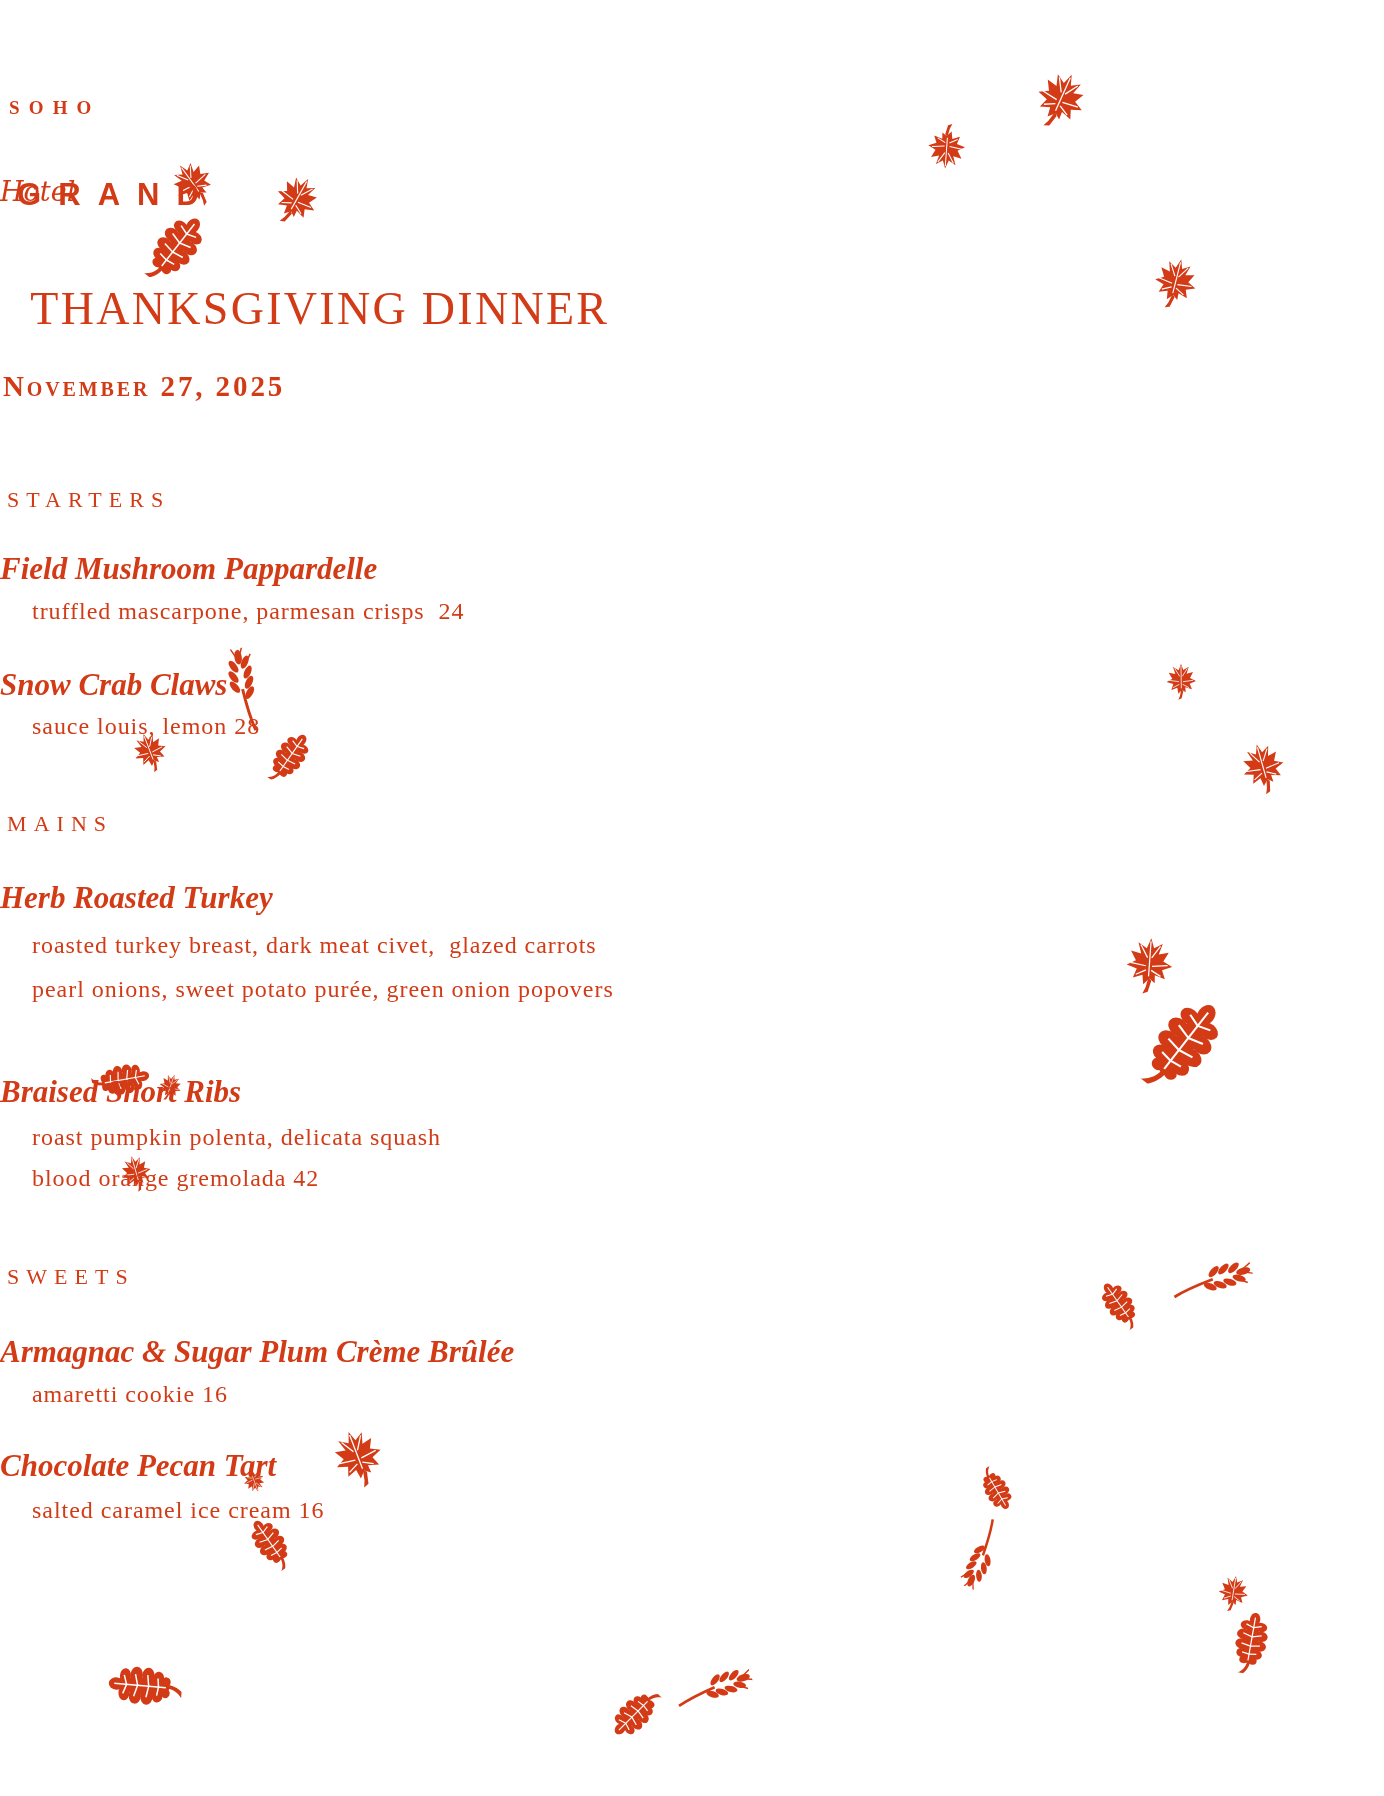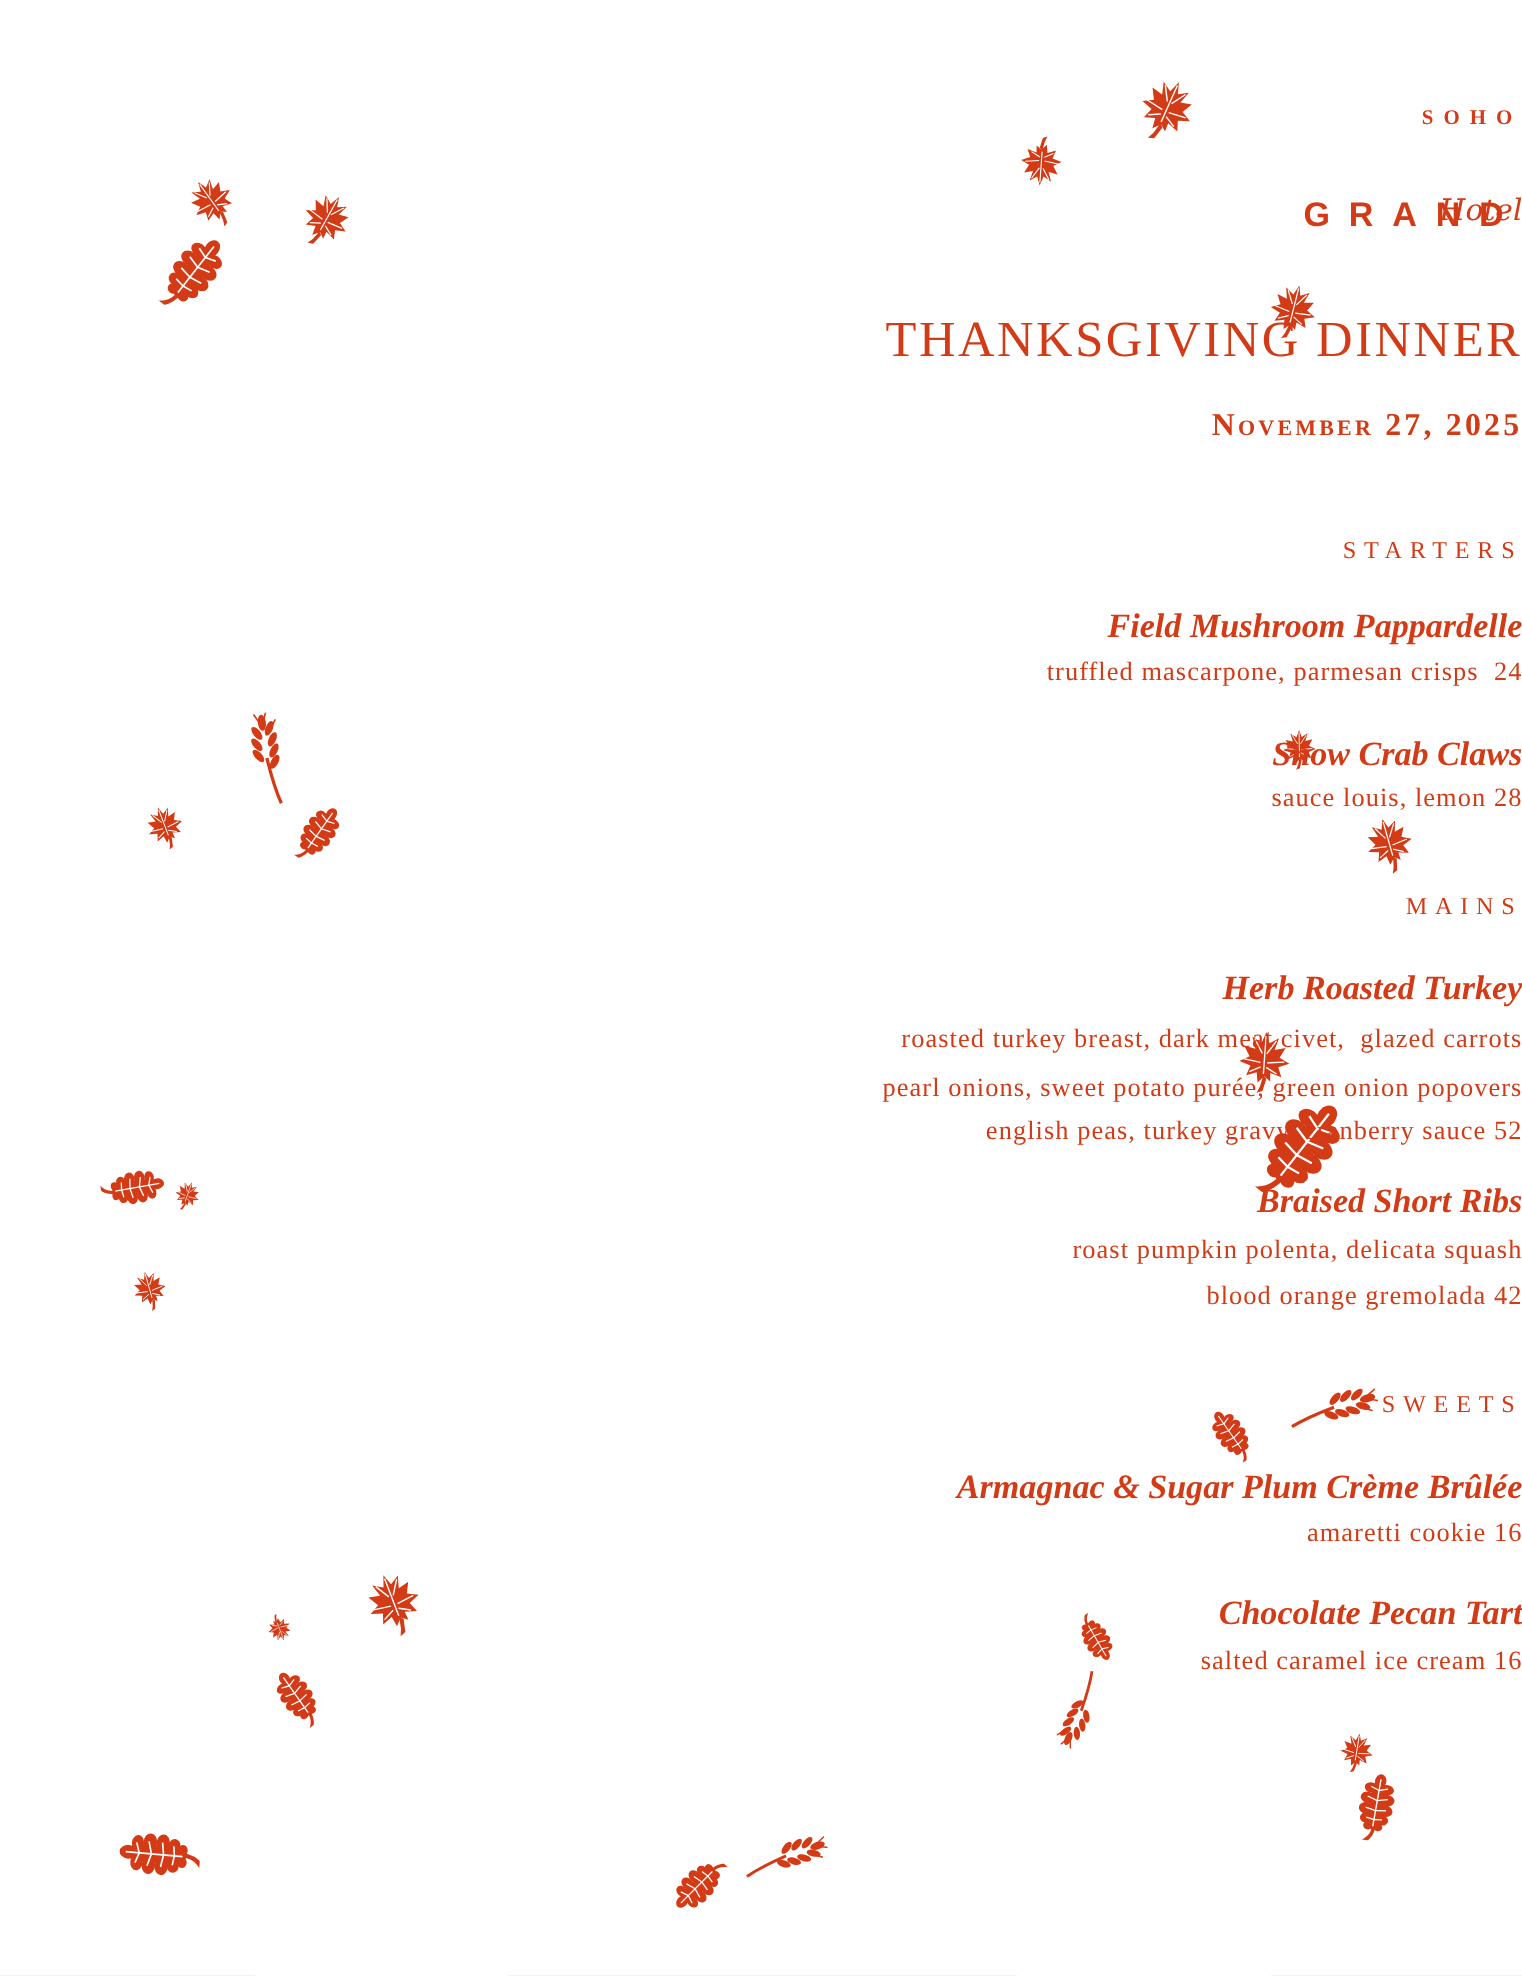--- a/index.html
+++ b/index.html
@@ -10,21 +10,21 @@
     height: 1796px;
     margin: 0 auto;
     background: var(--bg);
     overflow: hidden;
     color: var(--accent);
     font-family: "Liberation Serif", serif;
   }
   .line {
     position: absolute;
     left: 0; right: 0;
-    text-align: right;
+    text-align: left;
     white-space: pre;
     color: var(--accent);
   }
   .logo-soho  { font-size: 19px; font-weight: 600; letter-spacing: .48em; text-indent: .48em; }
   .logo-grand { font-family: Liberation Sans, sans-serif; font-size: 31px; font-weight: bold; letter-spacing: .55em; text-indent: .55em; margin-top: 46px; }
   .logo-hotel { font-family: "DejaVu Serif", serif; font-style: italic; font-size: 27px; }
   .title   { font-size: 46px; letter-spacing: .05em; text-indent: .05em; padding-left: 28px; }
   .date    { font-size: 29px; font-variant: small-caps; font-weight: 700; letter-spacing: .1em; text-indent: .1em; }
   .section { font-size: 22px; font-weight: 400; letter-spacing: .32em; text-indent: .32em; }
   .dish    { font-size: 31px; font-style: italic; font-weight: bold; }
@@ -196,21 +196,20 @@
   <div class="line section" style="top:487px">STARTERS</div>
   <div class="line dish" style="top:551px">Field Mushroom Pappardelle</div>
   <div class="line desc" style="top:598px">truffled mascarpone, parmesan crisps  24</div>
   <div class="line dish" style="top:667px">Snow Crab Claws</div>
   <div class="line desc" style="top:713px">sauce louis, lemon 28</div>
 
   <div class="line section" style="top:811px">MAINS</div>
   <div class="line dish" style="top:880px">Herb Roasted Turkey</div>
   <div class="line desc" style="top:932px">roasted turkey breast, dark meat civet,  glazed carrots</div>
   <div class="line desc" style="top:976px">pearl onions, sweet potato purée, green onion popovers</div>
-  <div class="line desc" style="top:1015px">english peas, turkey gravy, cranberry sauce 52</div>
   <div class="line dish" style="top:1074px">Braised Short Ribs</div>
   <div class="line desc" style="top:1124px">roast pumpkin polenta, delicata squash</div>
   <div class="line desc" style="top:1165px">blood orange gremolada 42</div>
 
   <div class="line section" style="top:1264px">SWEETS</div>
   <div class="line dish" style="top:1334px">Armagnac &amp; Sugar Plum Crème Brûlée</div>
   <div class="line desc" style="top:1381px">amaretti cookie 16</div>
   <div class="line dish" style="top:1448px">Chocolate Pecan Tart</div>
   <div class="line desc" style="top:1497px">salted caramel ice cream 16</div>
 

